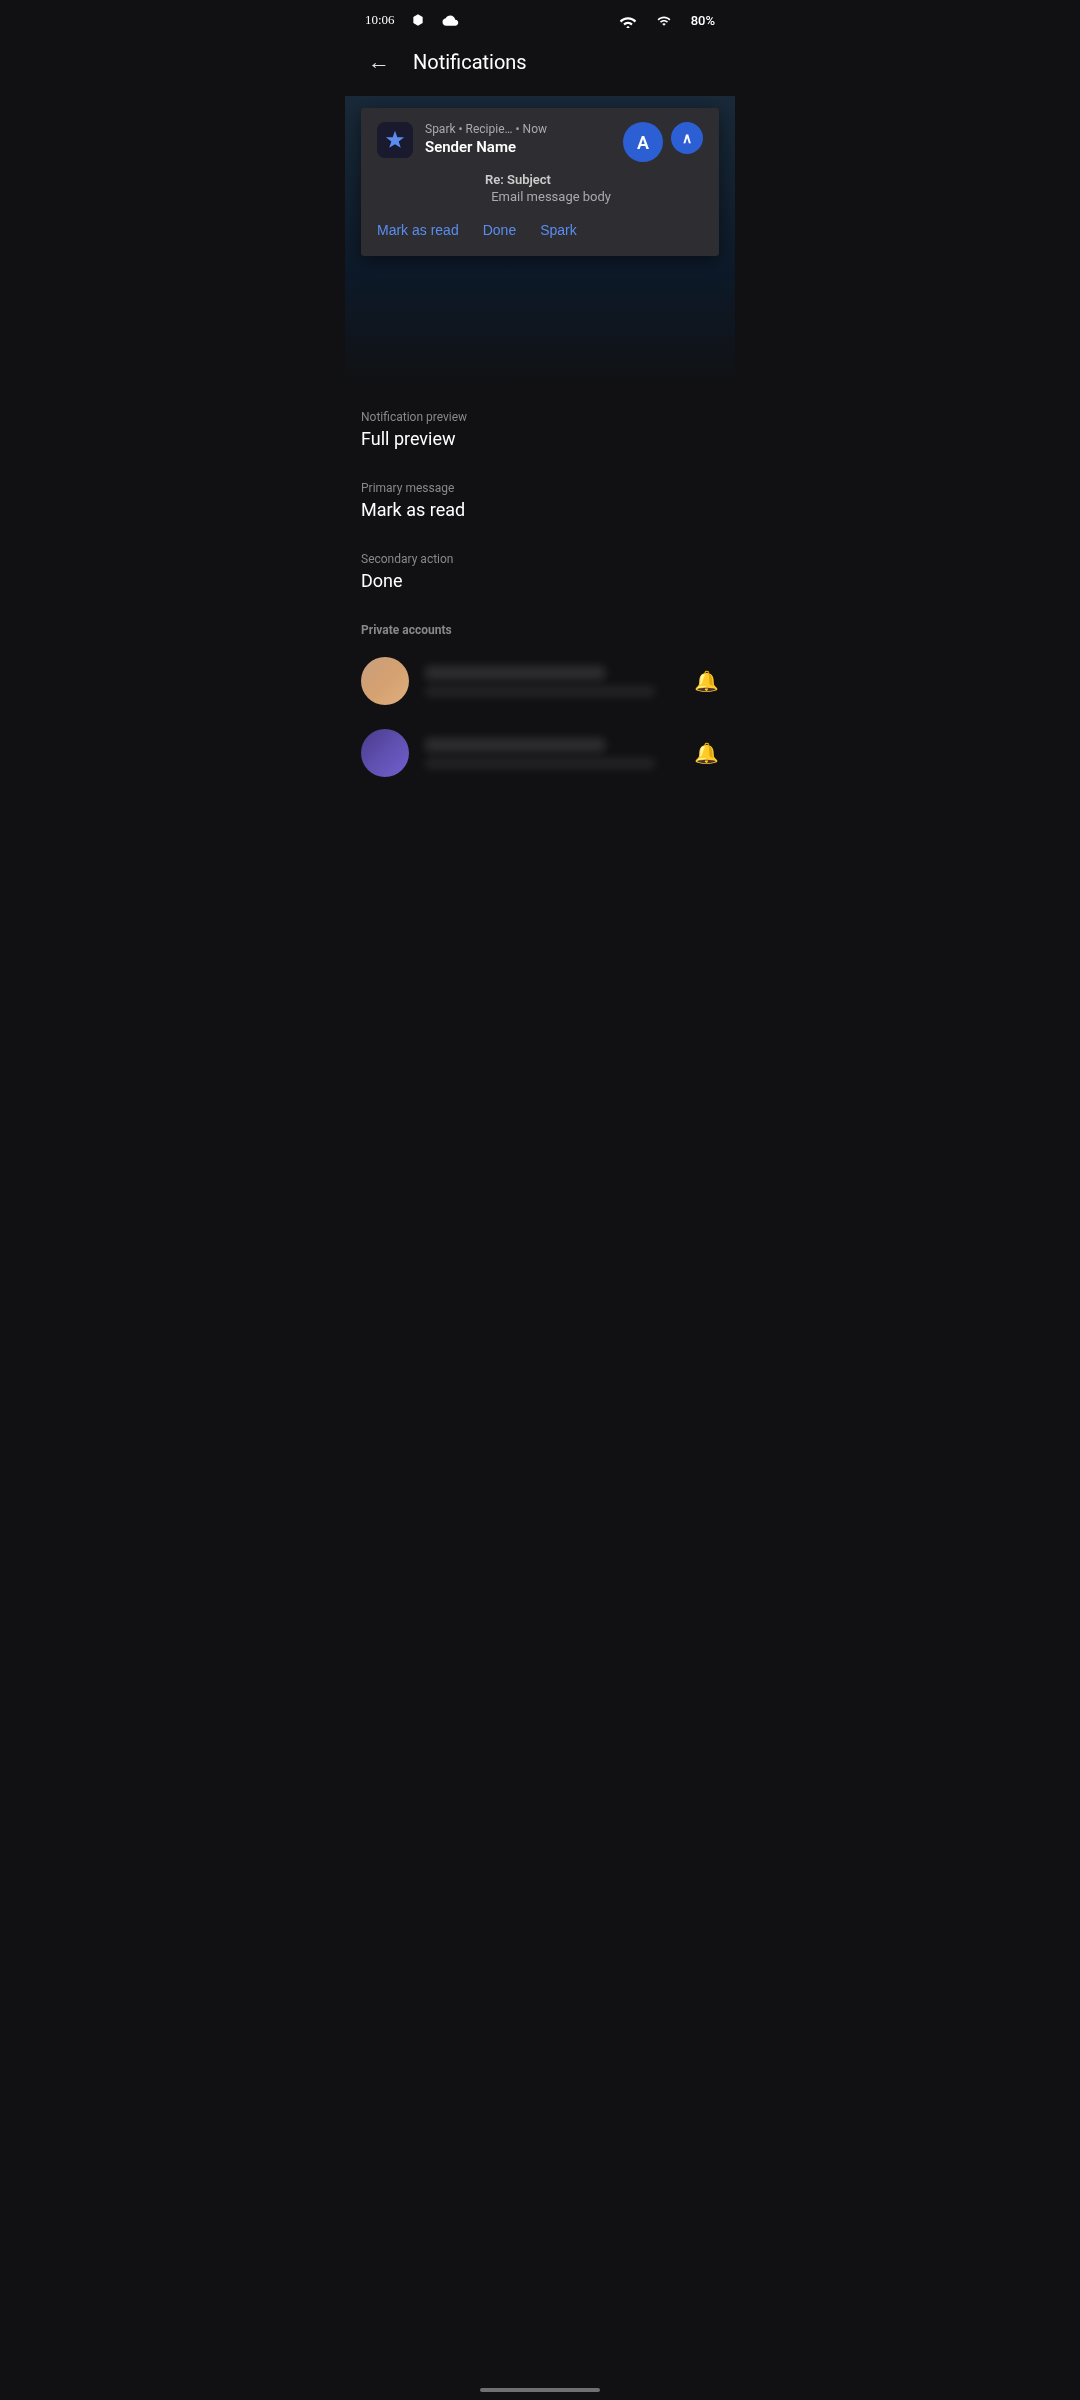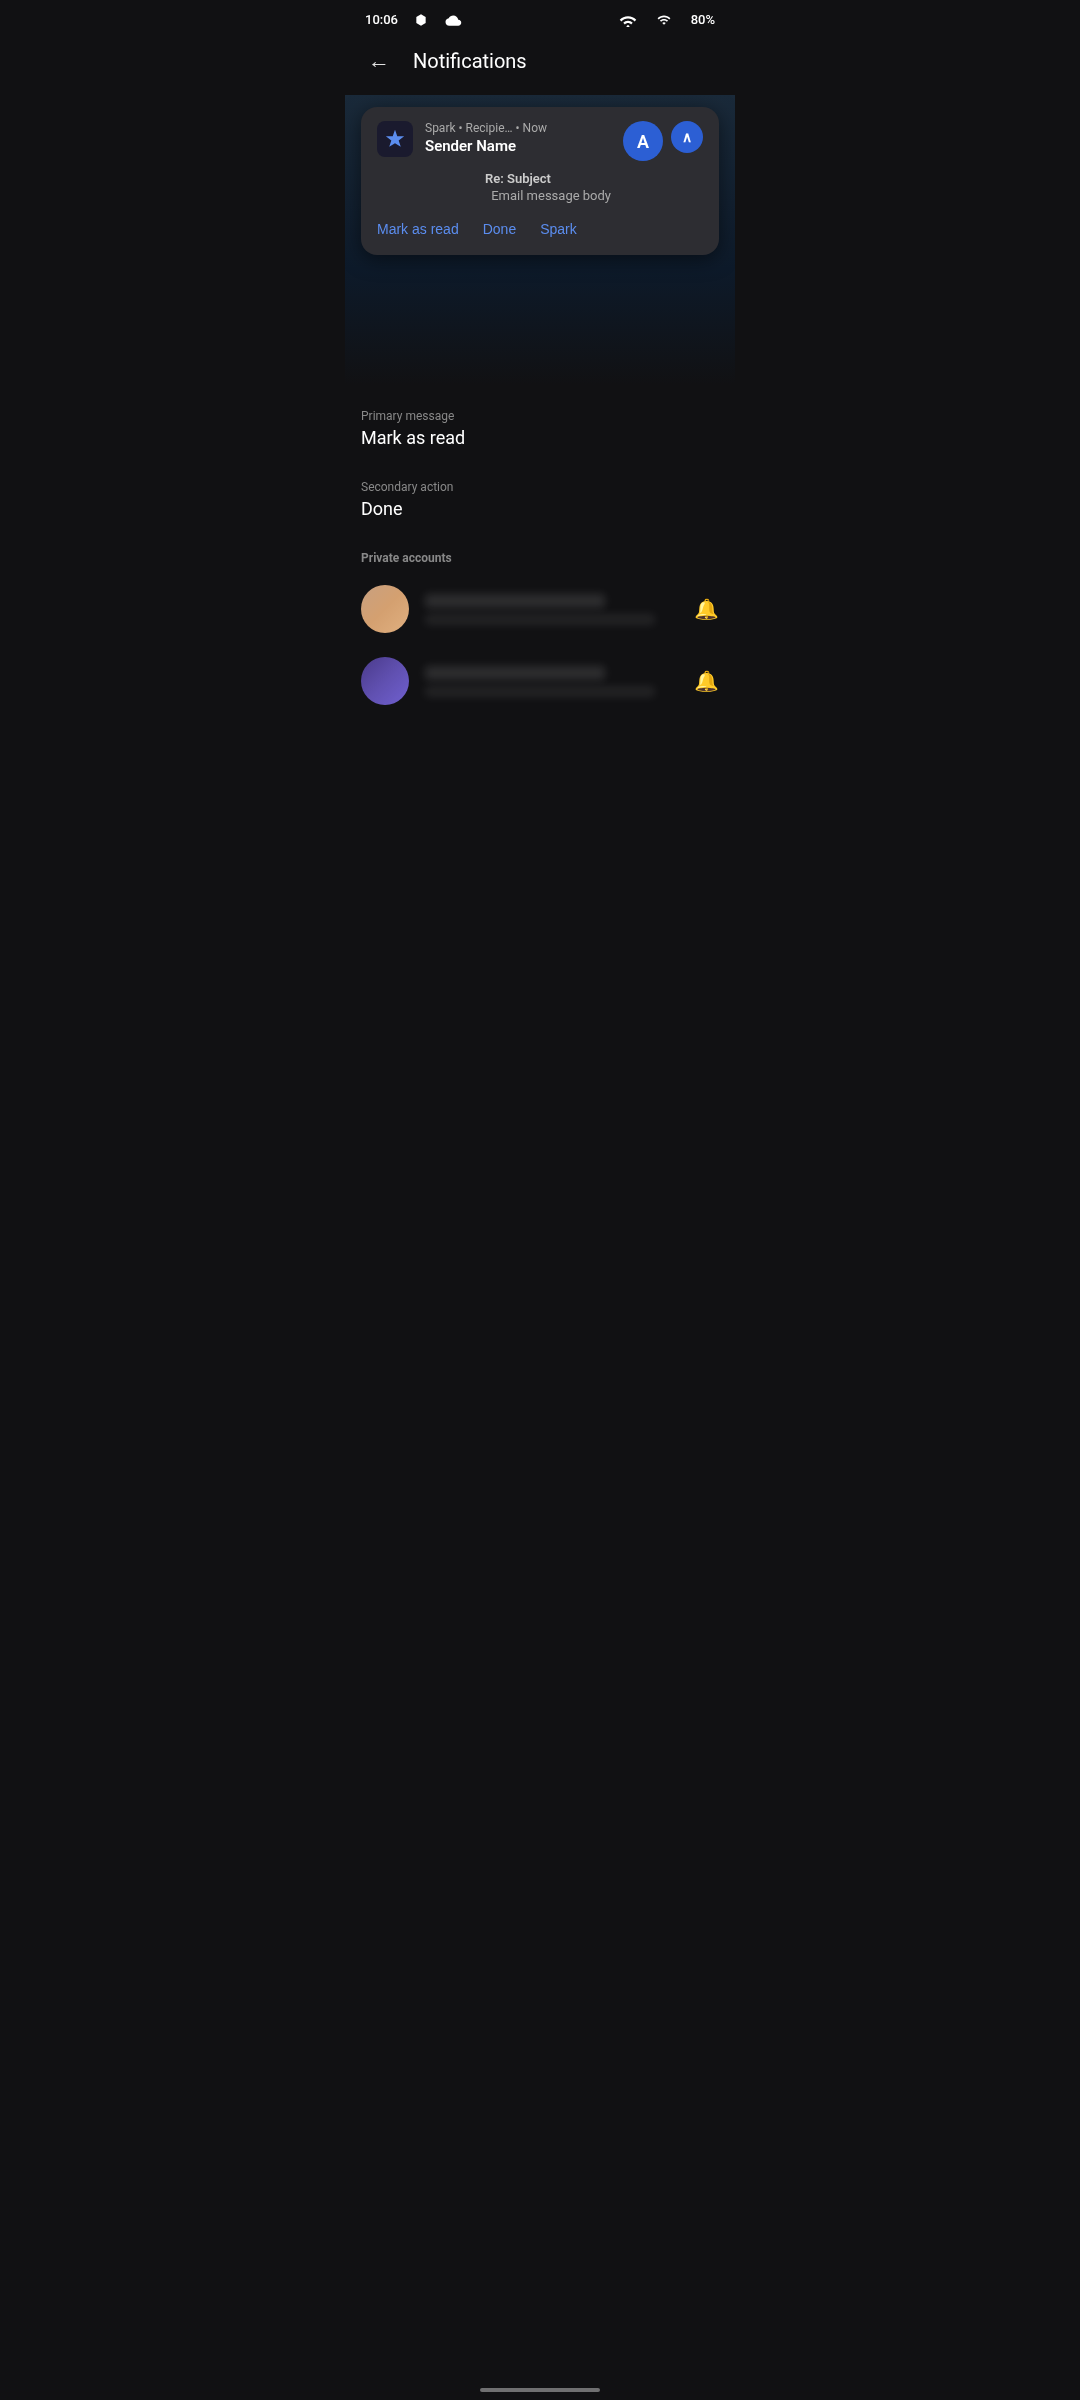--- a/index.html
+++ b/index.html
@@ -24,20 +24,21 @@
       padding: 12px 20px 8px;
       font-size: 13px;
       font-weight: 500;
       color: #fff;
     }
 
     .status-left {
       display: flex;
       align-items: center;
       gap: 16px;
+      font-family: Liberation Serif, serif;
     }
 
     .status-right {
       display: flex;
       align-items: flex-end;
       gap: 20px;
       font-size: 13px;
     }
 
     
@@ -82,21 +83,21 @@
       background: linear-gradient(180deg, #1a2a3a 0%, #0d1a2a 60%, #111113 100%);
     }
 
     
     .notif-card {
       position: absolute;
       top: 12px;
       left: 16px;
       right: 16px;
       background: #2d2d32;
-      border-radius: 16px;
+      border-radius: 3px;
       padding: 14px 16px;
       box-shadow: 0 4px 20px rgba(0,0,0,0.5);
     }
 
     .notif-header {
       display: flex;
       align-items: flex-start;
       gap: 12px;
       margin-bottom: 10px;
     }
@@ -357,20 +358,24 @@
     <div class="notif-actions">
       <button class="notif-action-btn">Mark as read</button>
       <button class="notif-action-btn">Done</button>
       <button class="notif-action-btn">Spark</button>
     </div>
   </div>
 </div>
 
 <div class="settings-content">
 
+  <div class="settings-item">
+    <div class="settings-label">Notification preview</div>
+    <div class="settings-value">Full preview</div>
+  </div>
 
   <div class="settings-item">
     <div class="settings-label">Primary message</div>
     <div class="settings-value">Mark as read</div>
   </div>
 
   <div class="settings-item">
     <div class="settings-label">Secondary action</div>
     <div class="settings-value">Done</div>
   </div>

